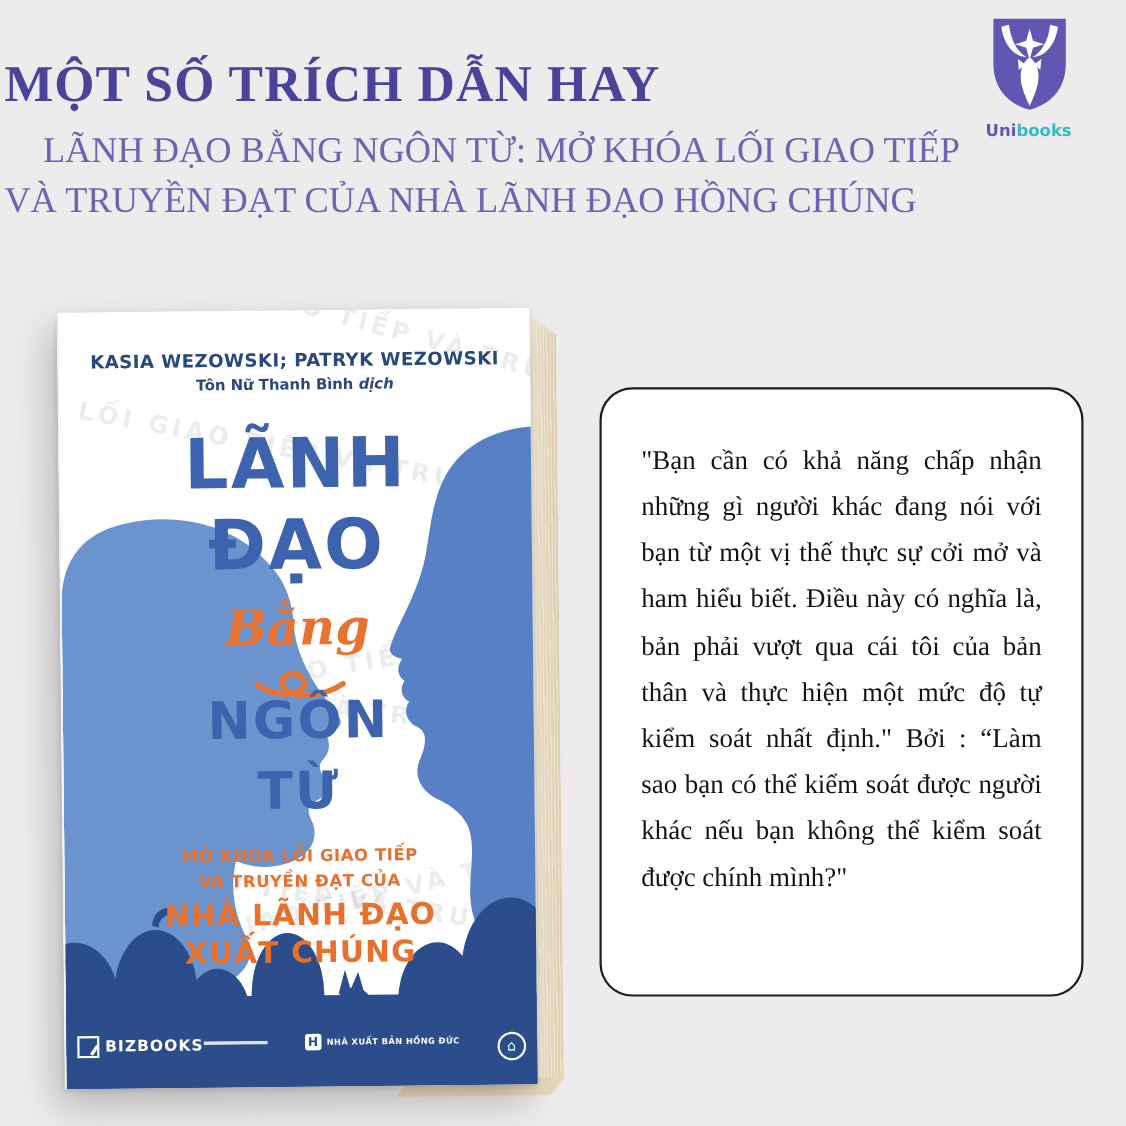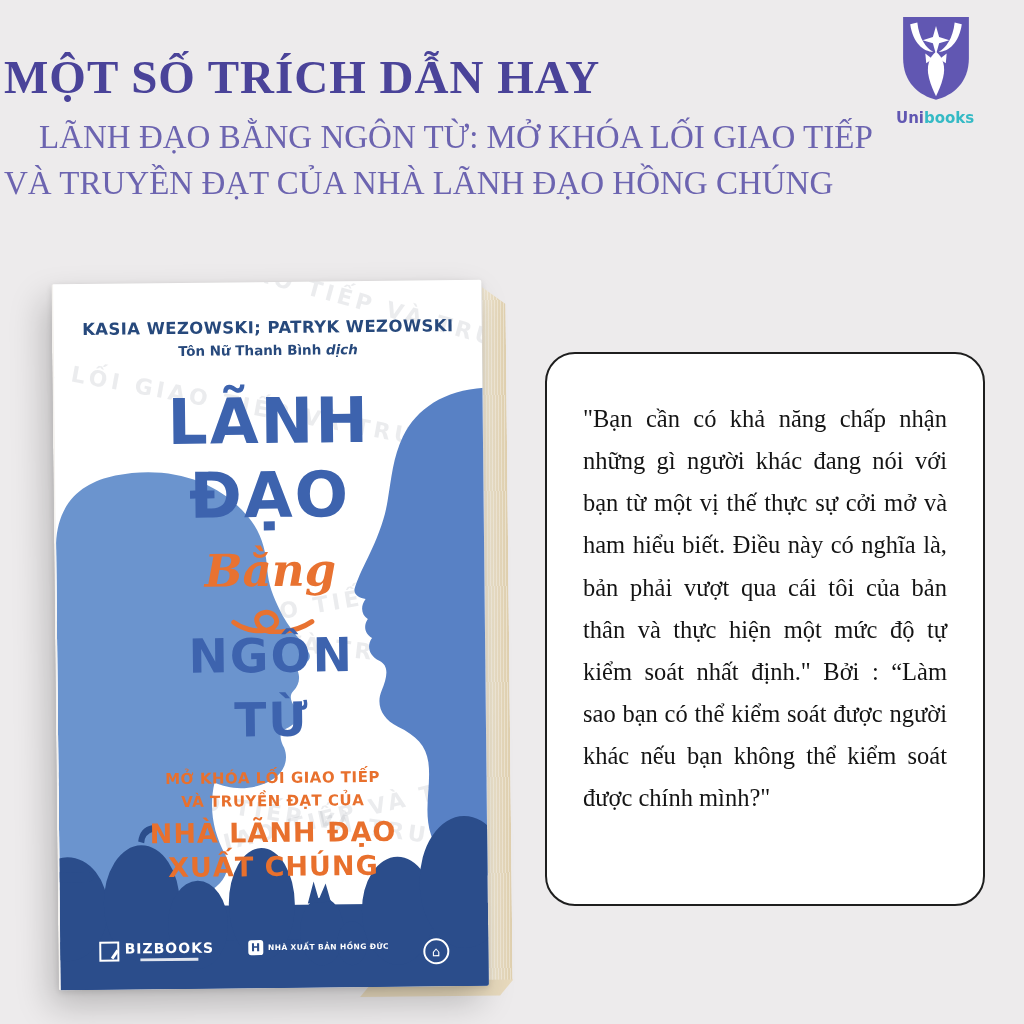--- a/index.html
+++ b/index.html
@@ -82,21 +82,21 @@
   
   .publishers {
     position:absolute; bottom:22px; left:0; width:100%; z-index:3;
     display:flex; justify-content:center; align-items:flex-start; gap:34px;
     font-family:"DejaVu Sans", sans-serif; color:#fff;
   }
   .pub  { display:flex; align-items:center; gap:5px; }
   .sq-icon { width:20px; height:20px; border:2px solid #fff; position:relative; flex:none; }
   .sq-icon::after { content:""; position:absolute; left:3px; top:3px; width:10px; height:10px;
                     border-right:3px solid #fff; transform:rotate(35deg); }
-  .pub1-txt { display:flex; flex-direction:column; align-items:center; }
+  .pub1-txt { display:flex; flex-direction:row; align-items:flex-start; }
   .pub1-name { font-size:14px; font-weight:700; letter-spacing:1px; line-height:1; }
   .pub1-bar  { width:58px; height:3px; background:rgba(255,255,255,.85); margin-top:3px; }
   .h-icon { width:15px; height:15px; background:#fff; border-radius:3px; color:#2a4c89;
             font-size:11px; font-weight:700; display:flex; align-items:center; justify-content:center; flex:none; }
   .pub2-name { font-size:7.5px; font-weight:700; letter-spacing:.4px; }
   .lantern { width:26px; height:26px; border:2px solid #fff; border-radius:50%;
              display:flex; align-items:center; justify-content:center; font-size:13px; color:#fff; }
 
   
   .quote-box {

